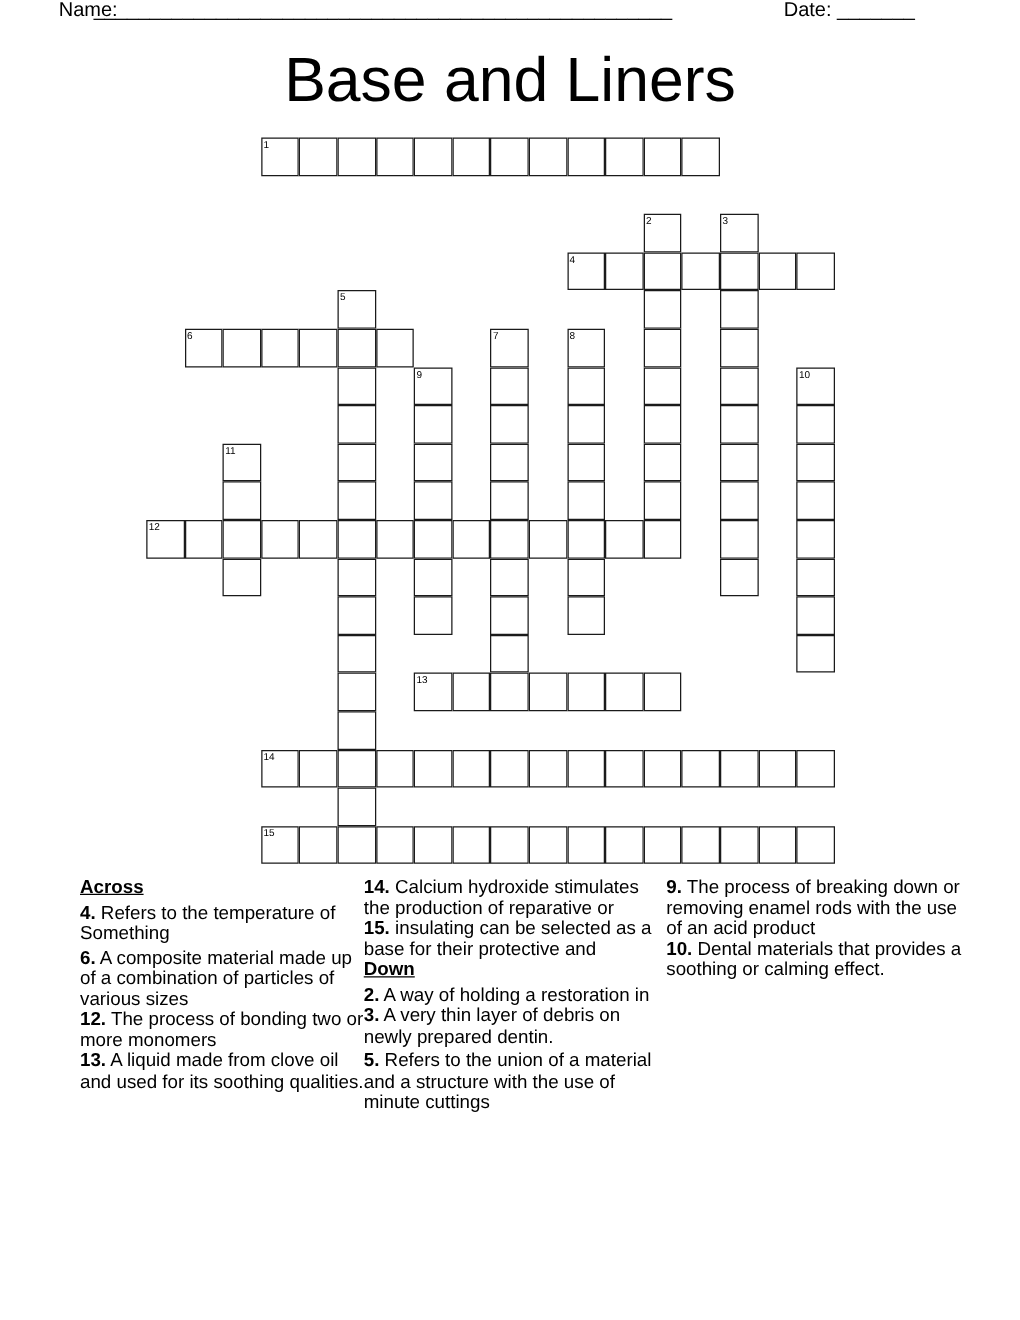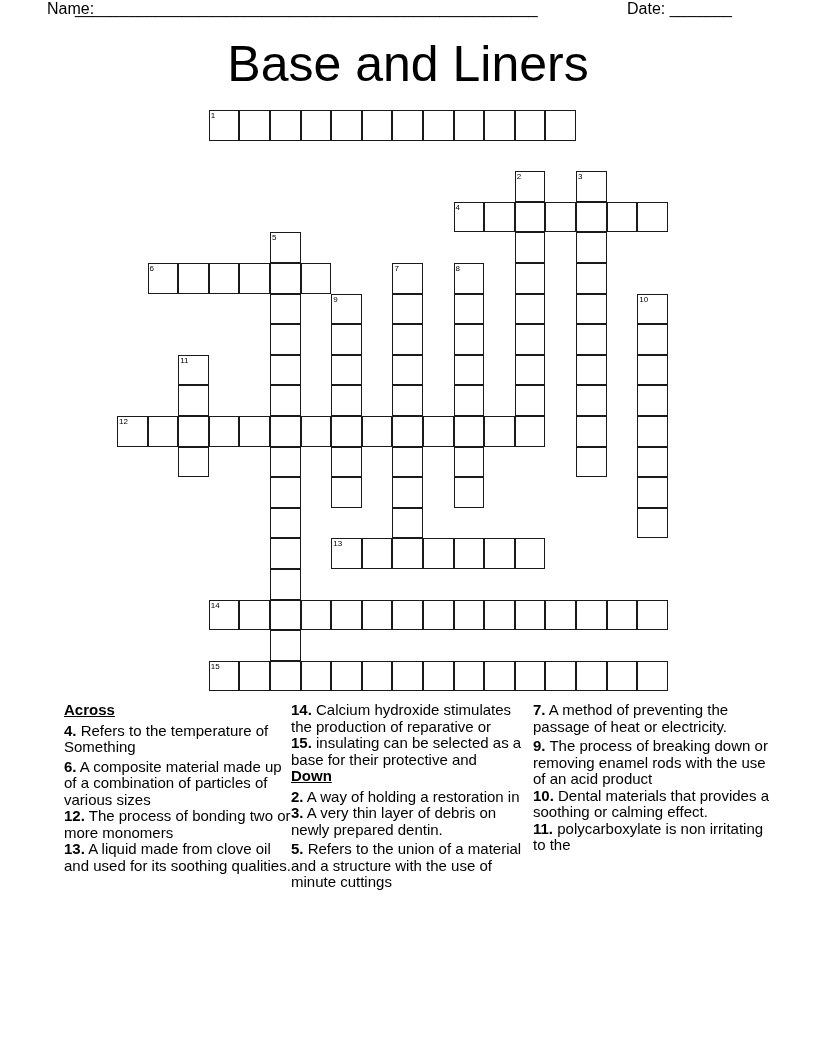--- a/index.html
+++ b/index.html
@@ -214,17 +214,15 @@
 <div class="clues col2">
   <div class="clue" style="margin-bottom:0"><b>14.</b> <span>Calcium hydroxide stimulates the production of reparative or</span></div>
   <div class="clue" style="margin-bottom:0"><b>15.</b> <span>insulating can be selected as a base for their protective and</span></div>
   <div class="clue-heading">Down</div>
   <div class="clue" style="margin-bottom:0"><b>2.</b> <span>A way of holding a restoration in</span></div>
   <div class="clue"><b>3.</b> <span>A very thin layer of debris on newly prepared dentin.</span></div>
   <div class="clue"><b>5.</b> <span>Refers to the union of a material and a structure with the use of minute cuttings</span></div>
 </div>
 
 <div class="clues col3">
-  <div class="clue"><b>7.</b> <span>A method of preventing the passage of heat or electricity.</span></div>
   <div class="clue" style="margin-bottom:0"><b>9.</b> <span>The process of breaking down or removing enamel rods with the use of an acid product</span></div>
   <div class="clue" style="margin-bottom:0"><b>10.</b> <span>Dental materials that provides a soothing or calming effect.</span></div>
-  <div class="clue"><b>11.</b> <span>polycarboxylate is non irritating to the</span></div>
 </div>
 
 </body></html>

